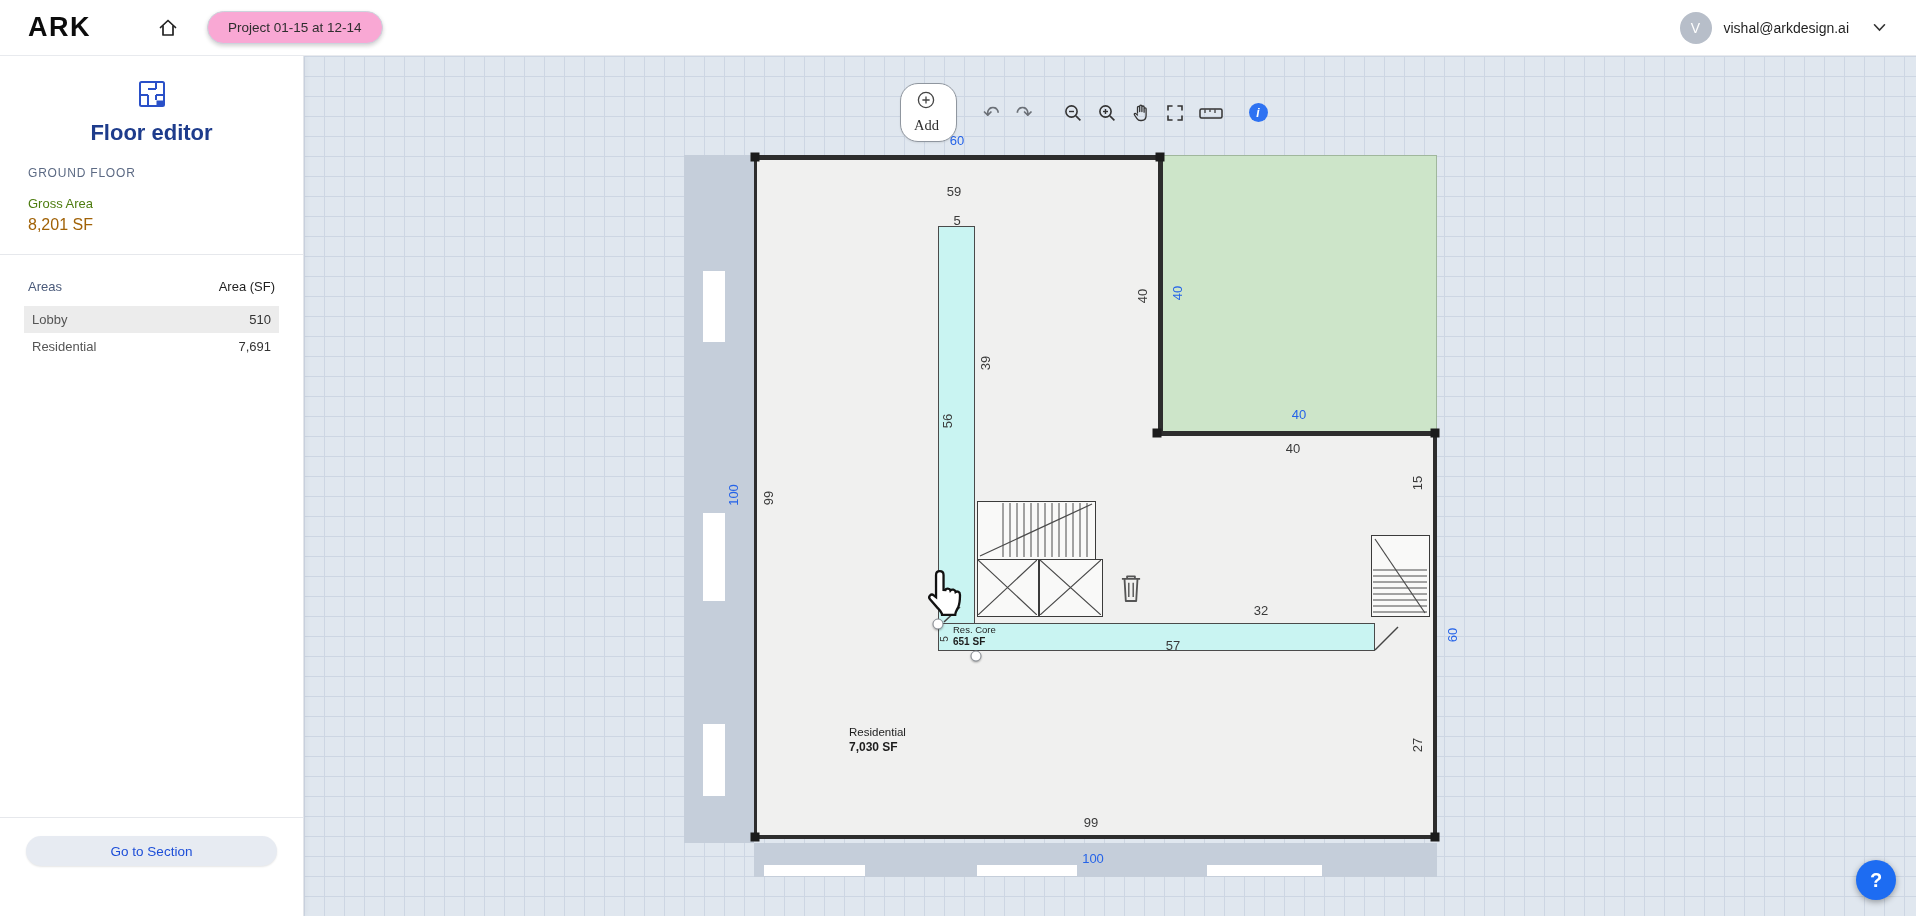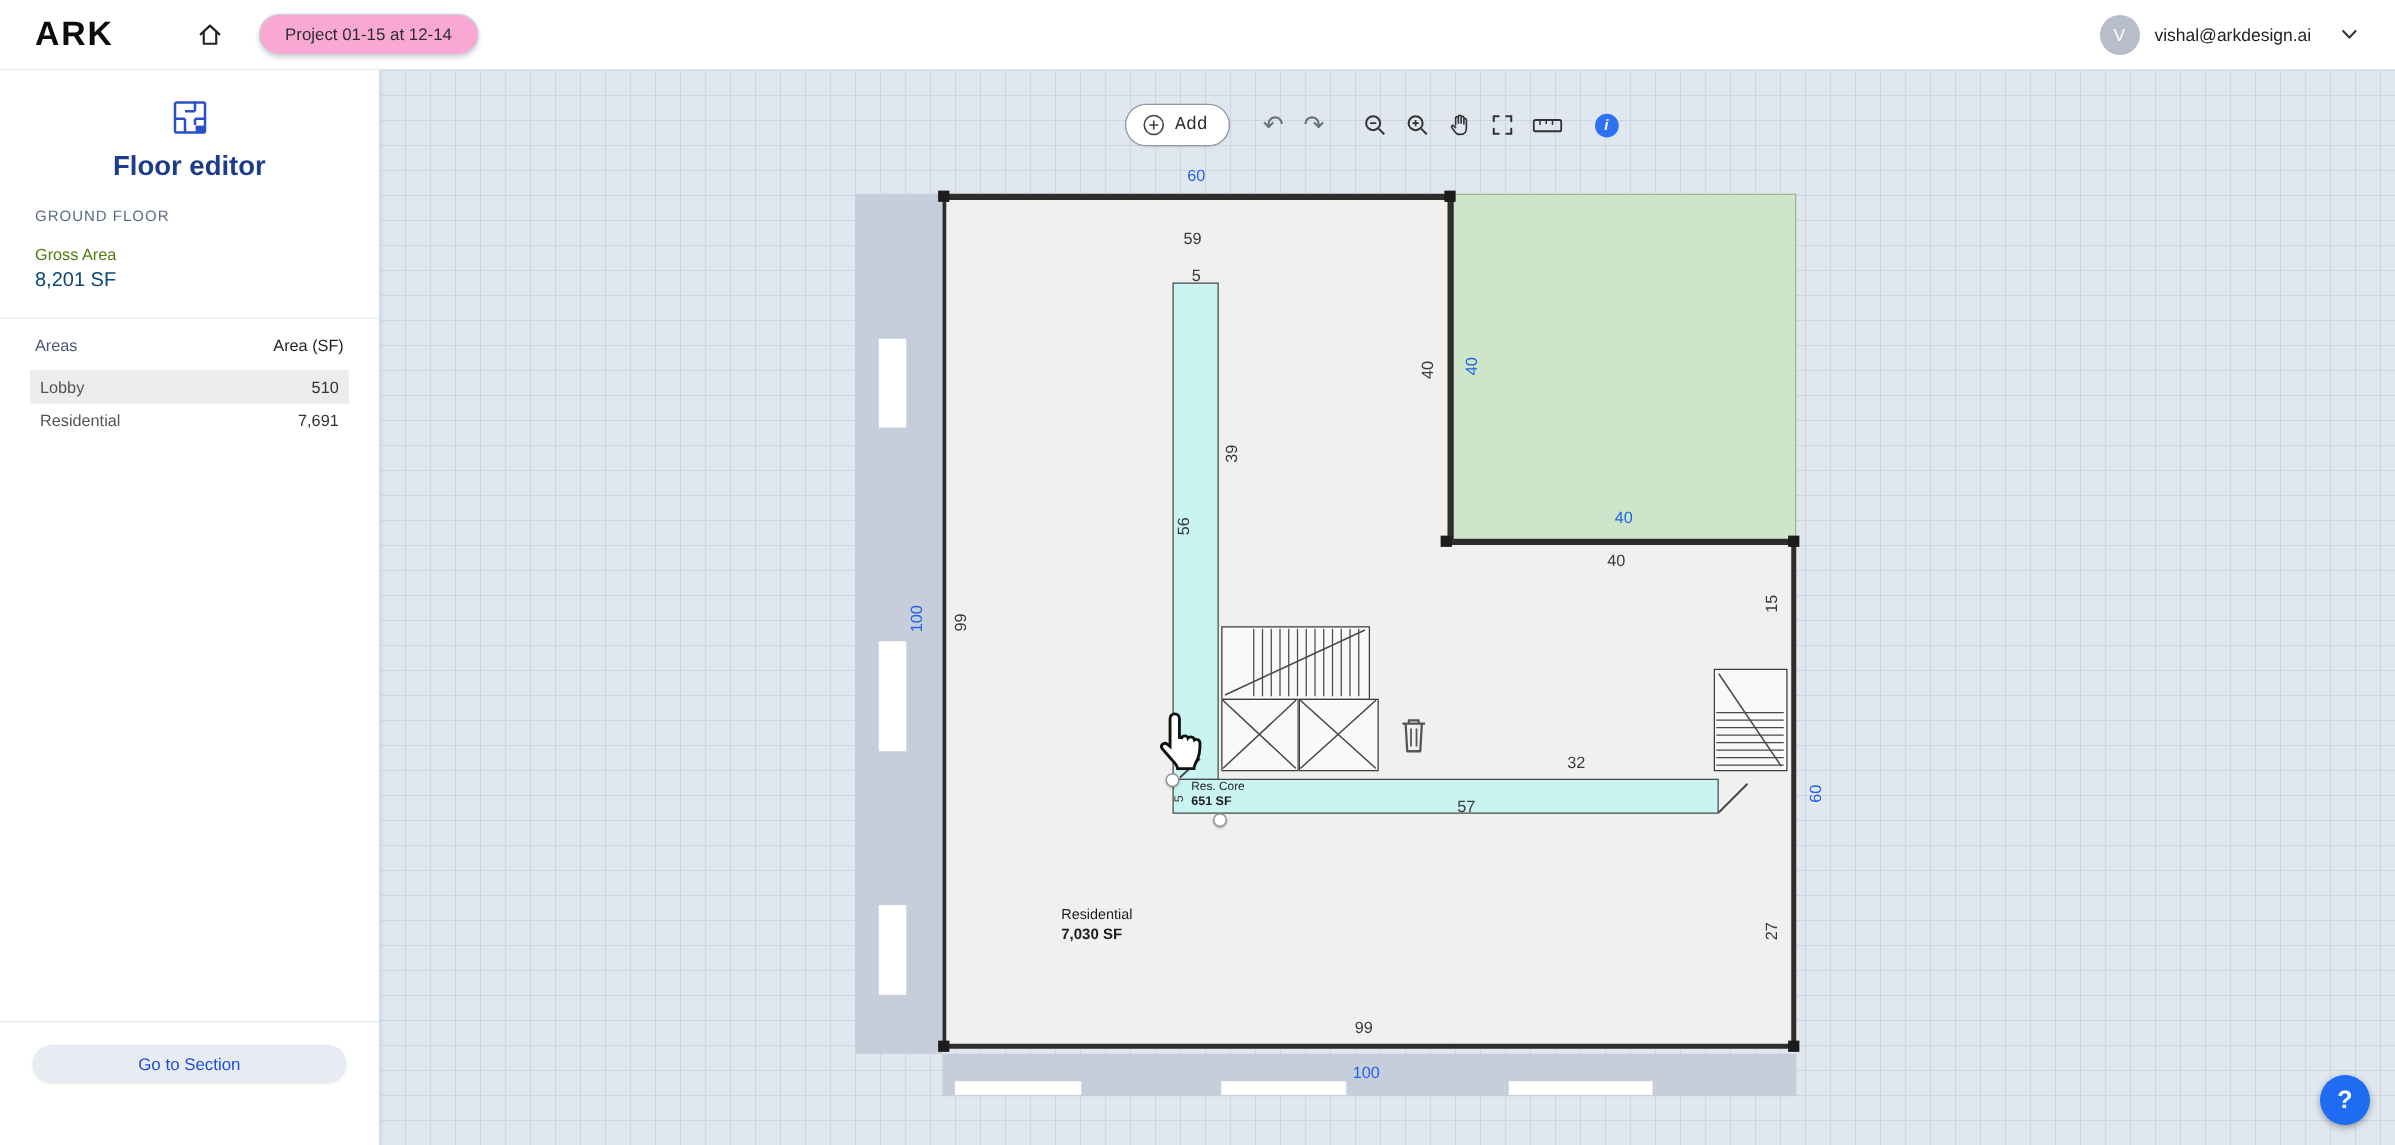--- a/index.html
+++ b/index.html
@@ -20,23 +20,23 @@
   .chev { margin-left:24px; display:flex; align-items:center; background:none; border:none; cursor:pointer; }
 
   
   .sidebar { position:absolute; top:56px; left:0; bottom:0; width:304px; background:#fff;
              border-right:1px solid #e2e5ea; box-shadow:2px 0 6px rgba(0,0,0,.04); z-index:30; }
   .title-row { display:flex; align-items:center; gap:12px; padding:24px 28px 0;flex-direction:column; }
   .title-row h1 { font-size:22px; font-weight:700; color:#1e3c8c; }
   .floor-label { margin:20px 28px 0; font-size:12px; letter-spacing:.8px; color:#5c6a84; }
   .gross { margin:16px 28px 0; }
   .gross .lbl { font-size:13px; color:#4d7c0f; }
-  .gross .val { margin-top:5px; font-size:16px; color:#0c4a6e; }
+  .gross .val { margin-top:5px; font-size:16px; color:#a16207; }
   .sep { border:none; border-top:1px solid #e6e8ec; margin-top:20px; }
-  .areas-head { display:flex; justify-content:space-between; margin:14px 28px 0; }
+  .areas-head { display:flex; justify-content:space-between; margin:24px 28px 0; }
   .areas-head .lbl { font-size:13px; color:#4a5a7a; }
   .areas-head .col { font-size:13px; color:#1f1f1f; }
   .areas-rows { margin-top:12px; }
   .arow { display:flex; justify-content:space-between; margin:0 24px; padding:6px 8px;
           font-size:13px; color:#555; cursor:pointer; }
   .arow.alt { background:#ececec; }
   .arow .v { color:#333; }
   .side-bottom { position:absolute; bottom:0; left:0; right:0; border-top:1px solid #e6e8ec; padding:18px 26px 50px; }
   .goto-btn { width:100%; height:30px; border:none; border-radius:19px; background:#e7ebf2; color:#1d4ed8;
               font-size:13.5px; font-family:inherit; cursor:pointer; box-shadow:0 1px 2px rgba(0,0,0,.1); }
@@ -44,21 +44,21 @@
   
   .canvas { position:absolute; top:56px; left:304px; right:0; bottom:0; background-color:#e0e7ef;
             background-image: linear-gradient(#cdd6e3 1px, transparent 1px),
                               linear-gradient(90deg, #cdd6e3 1px, transparent 1px);
             background-size:20px 20px; overflow:hidden; }
 
   
   .toolbar { position:absolute; left:596px; top:27px; display:flex; align-items:center; z-index:20; }
   .add-btn { display:flex; align-items:center; gap:8px; background:#fff; border:1px solid #8f969f;
              border-radius:18px; padding:7px 17px 7px 13px; font-size:14.5px; color:#2e2e2e;
-             font-family:Liberation Mono, monospace; cursor:pointer; box-shadow:0 1px 2px rgba(0,0,0,.08); }
+             font-family:Liberation Serif, serif; cursor:pointer; box-shadow:0 1px 2px rgba(0,0,0,.08);flex-direction:column; }
   .tool { background:none; border:none; display:flex; align-items:center; cursor:pointer; padding:0; }
   .tool.arrow { font-size:20px; color:#6b7077; line-height:1; }
   .ml26 { margin-left:26px; } .ml16 { margin-left:16px; } .ml30 { margin-left:30px; } .ml14 { margin-left:14px; }
   .info-dot { width:19px; height:19px; border-radius:50%; background:#2e72f2; color:#fff; font-size:12px;
               font-weight:700; font-style:italic; display:flex; align-items:center; justify-content:center; }
 
   
   .plan { position:absolute; inset:0; }
   .road  { position:absolute; background:#c5ceda; }
   .dash  { position:absolute; background:#fff; }

